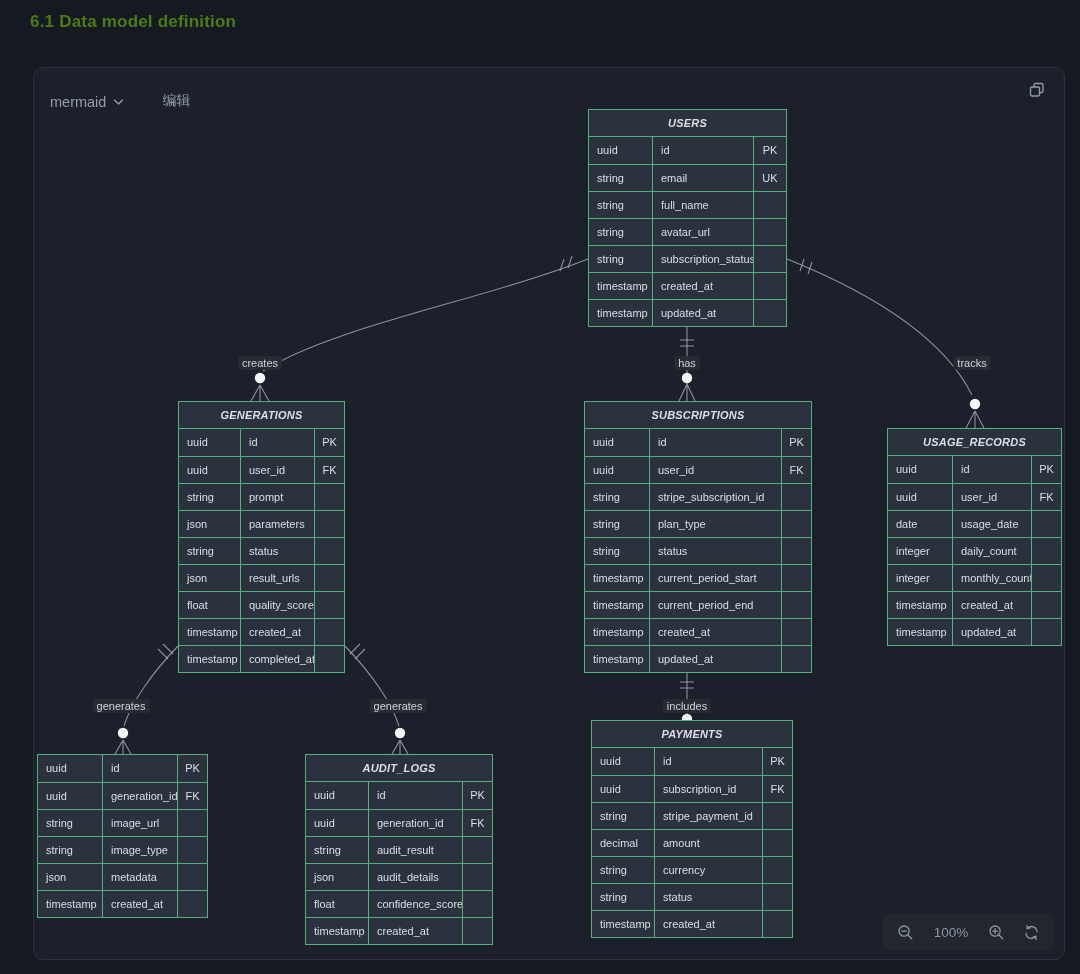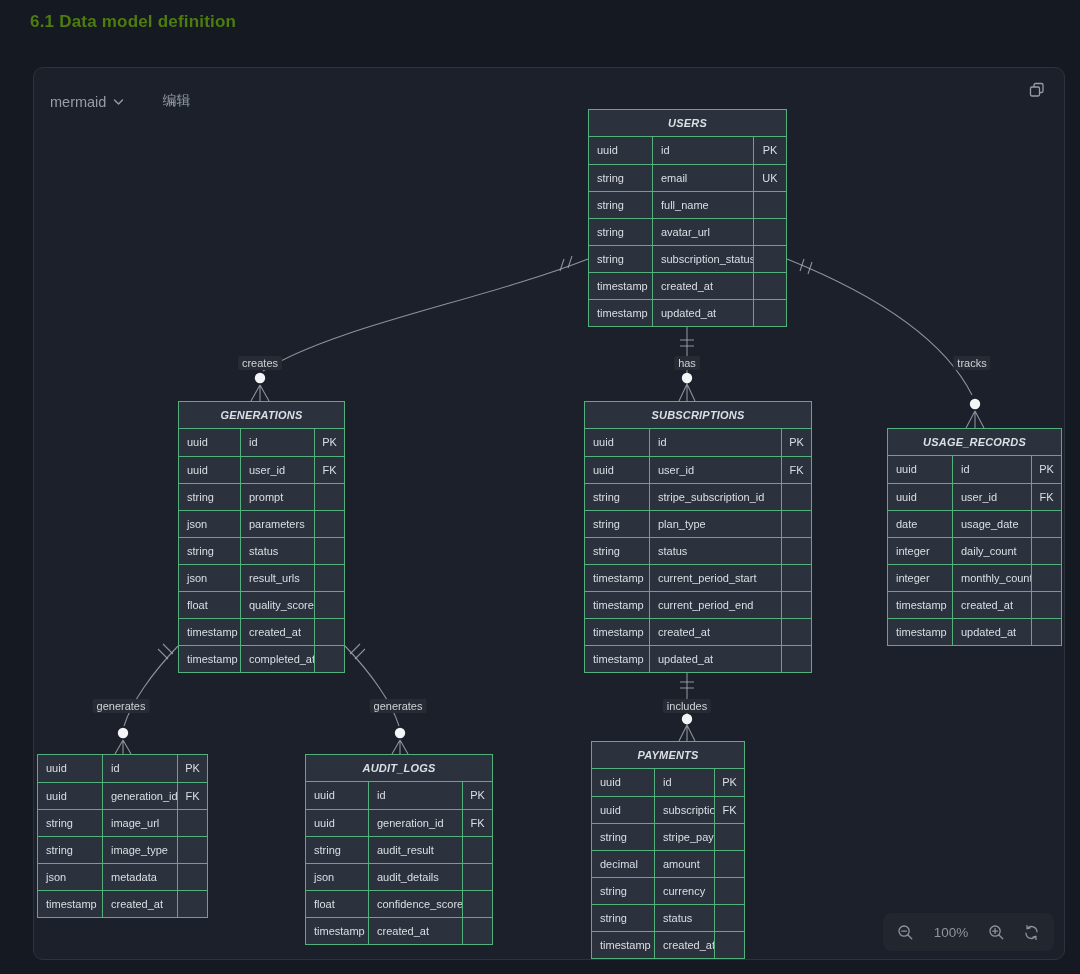--- a/index.html
+++ b/index.html
@@ -364,21 +364,21 @@
           <div class="e-cell c0">float</div>
           <div class="e-cell c1">confidence_score</div>
           <div class="e-cell c2"></div>
         </div>
         <div class="e-row">
           <div class="e-cell c0">timestamp</div>
           <div class="e-cell c1">created_at</div>
           <div class="e-cell c2"></div>
         </div>
       </div>
-    <div class="entity" style="left:557px;top:673px;width:154px;--cols:62px 1fr 29px;">
+    <div class="entity" style="left:557px;top:652px;width:202px;--cols:62px 1fr 29px;">
         <div class="e-header">PAYMENTS</div>
         <div class="e-row">
           <div class="e-cell c0">uuid</div>
           <div class="e-cell c1">id</div>
           <div class="e-cell c2">PK</div>
         </div>
         <div class="e-row">
           <div class="e-cell c0">uuid</div>
           <div class="e-cell c1">subscription_id</div>
           <div class="e-cell c2">FK</div>

